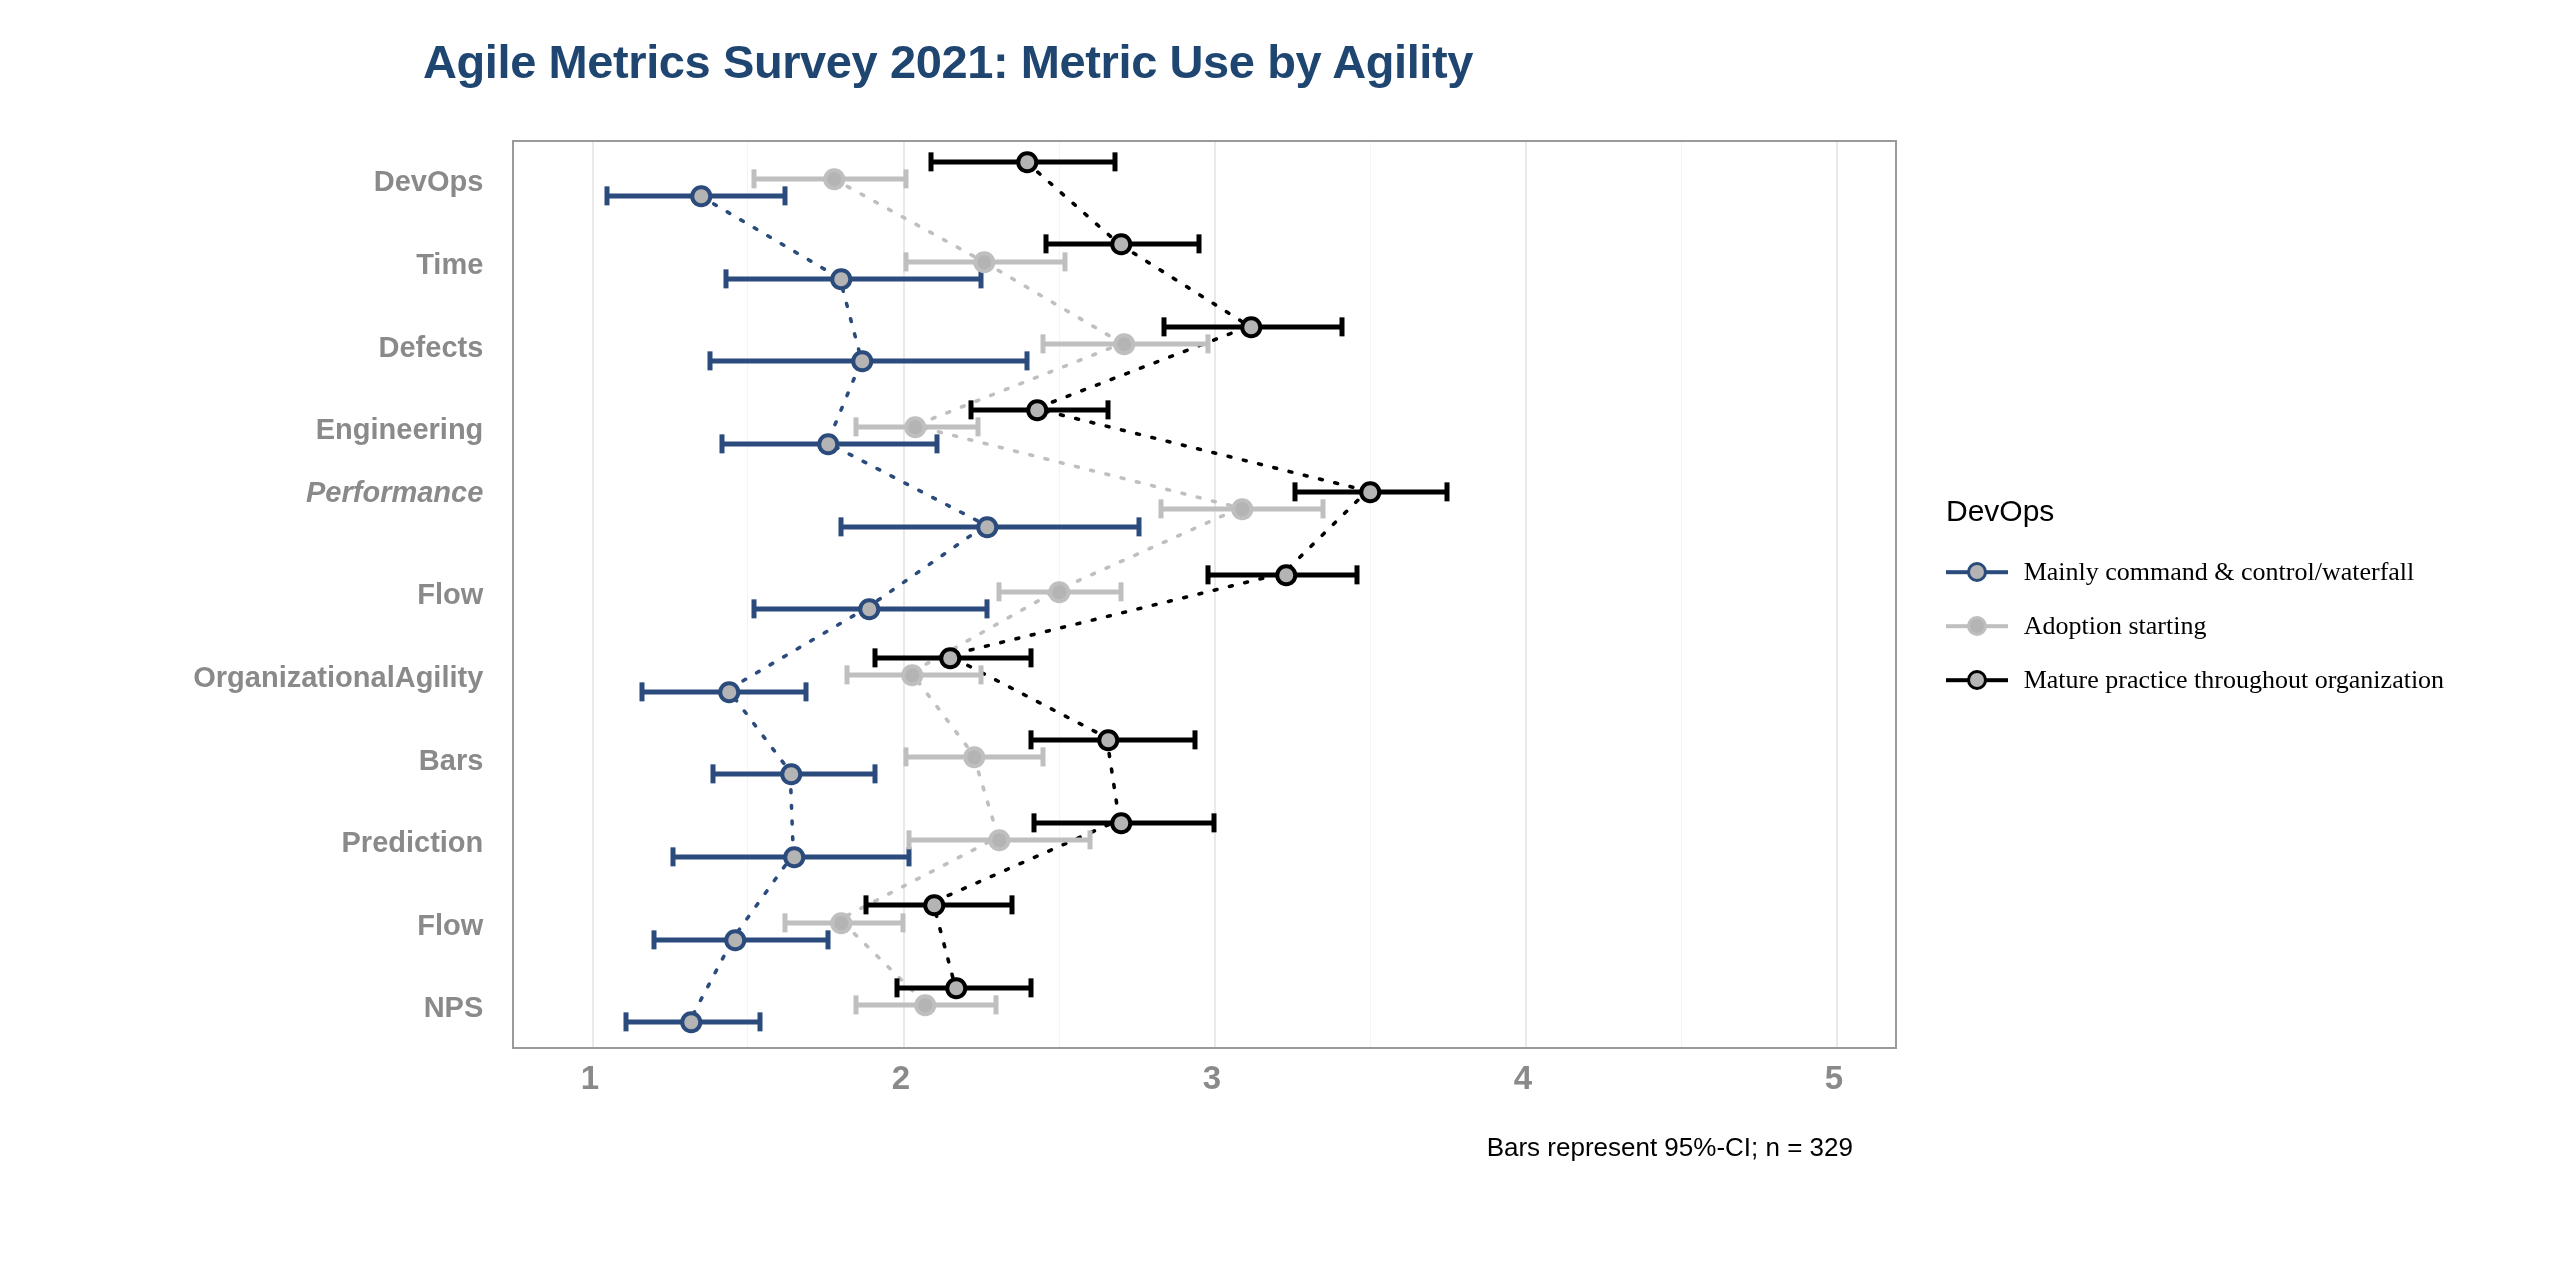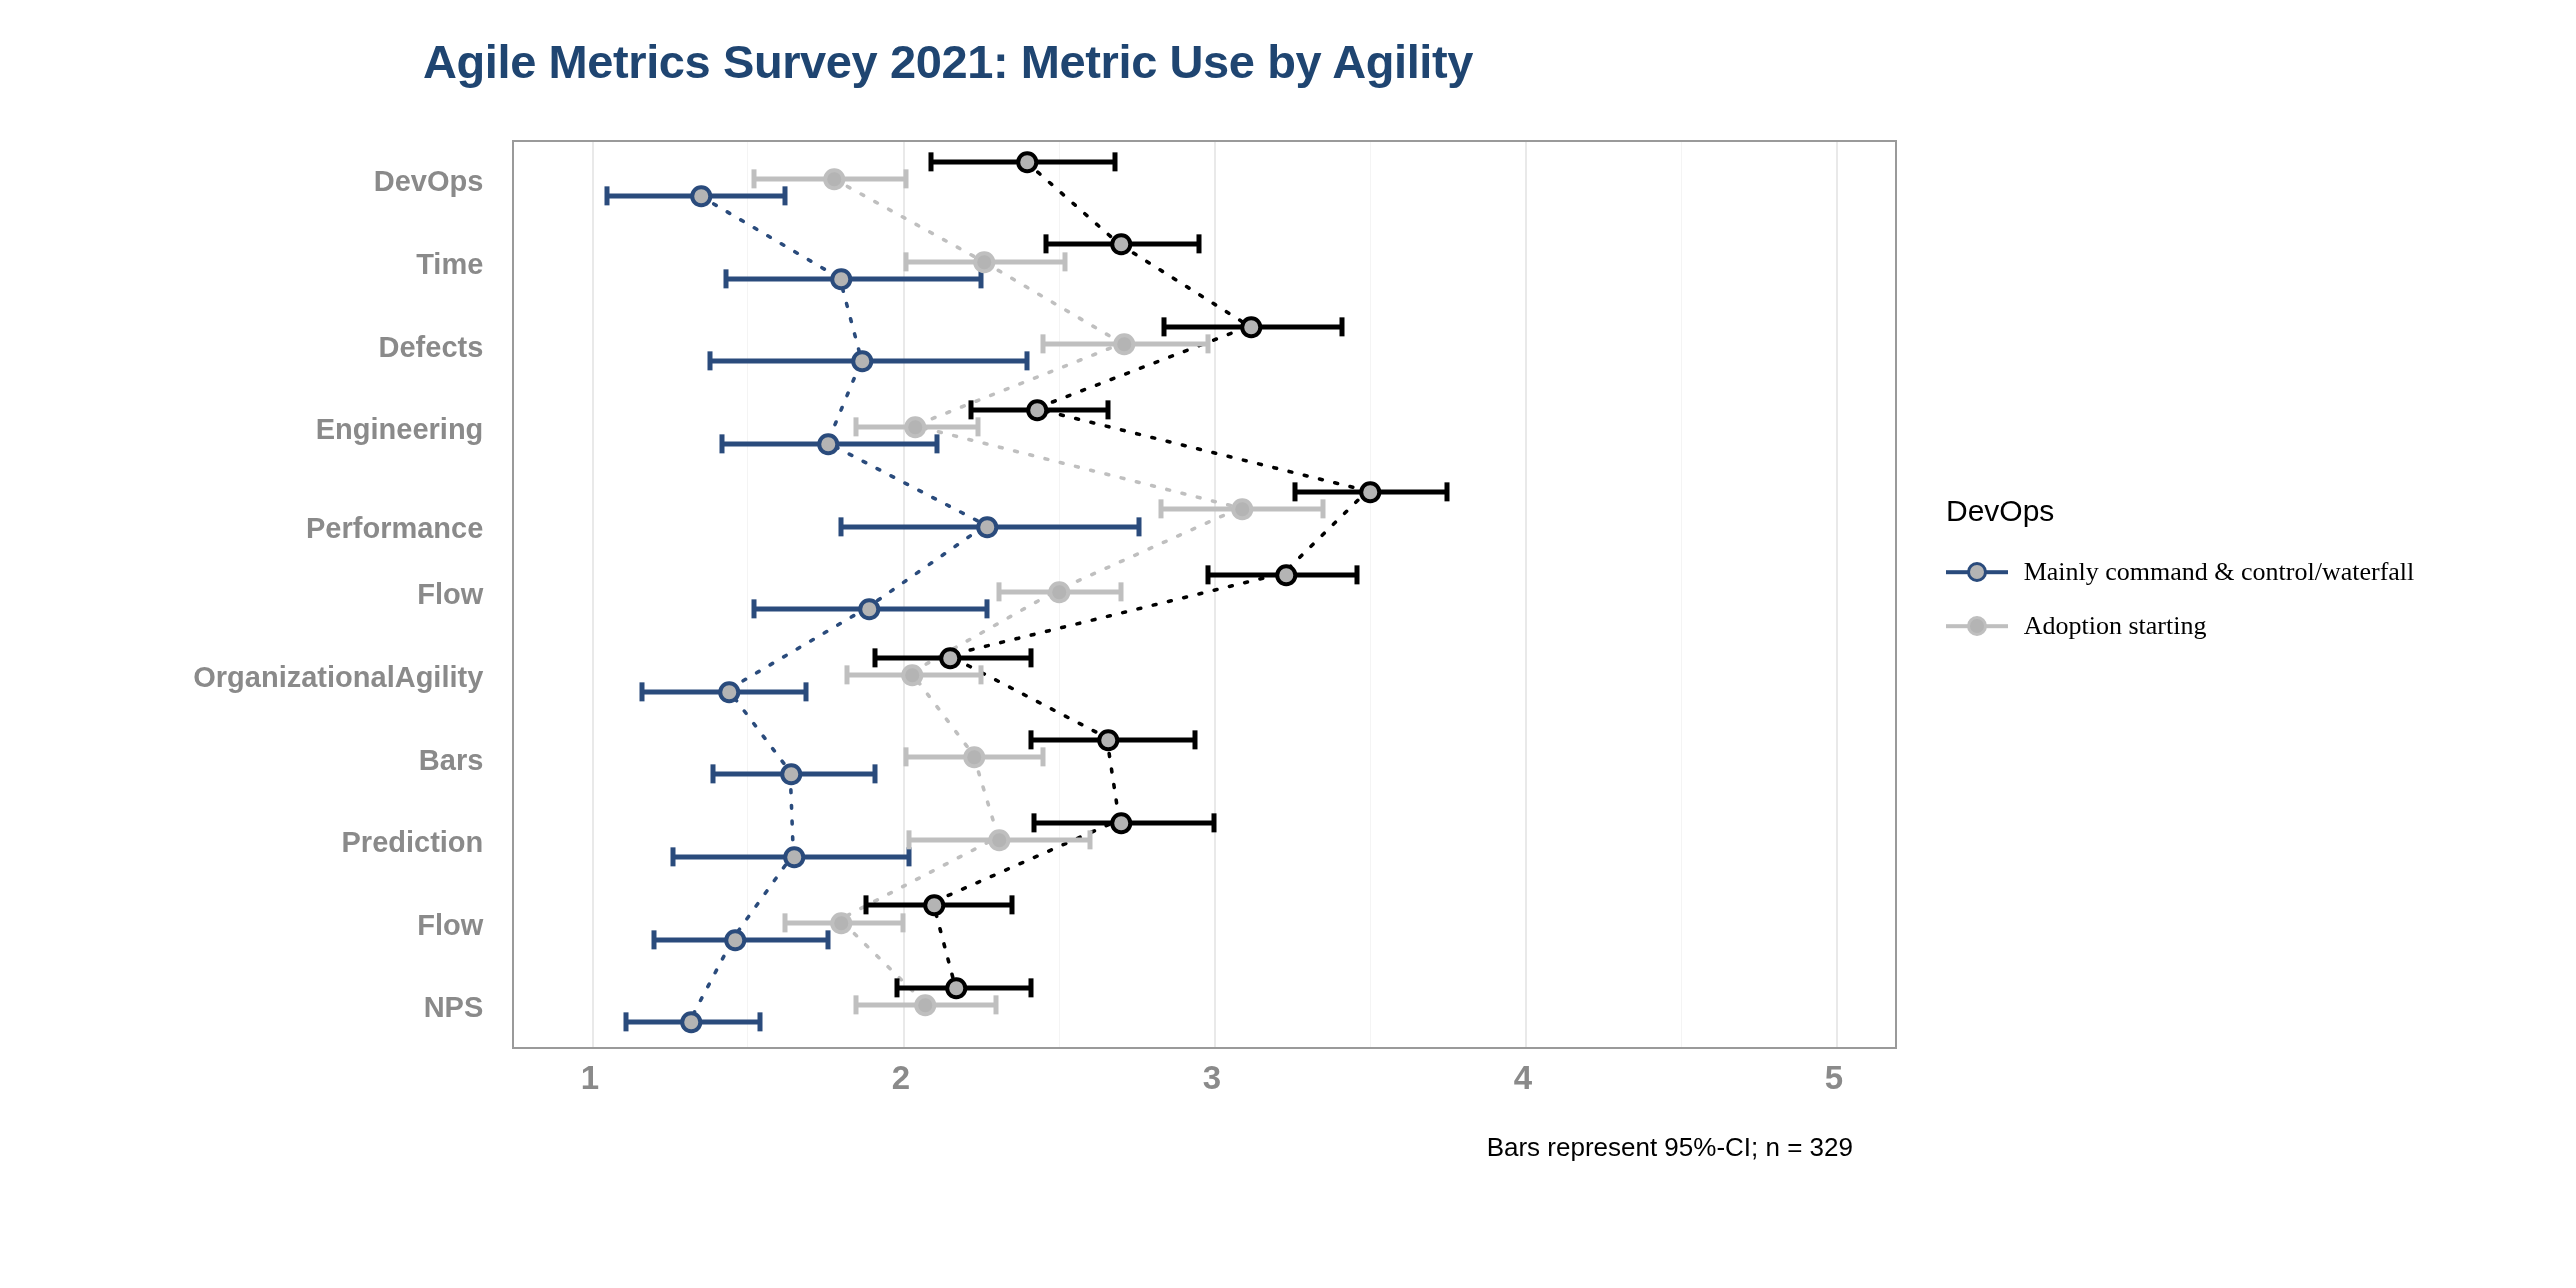--- a/index.html
+++ b/index.html
@@ -66,21 +66,21 @@
 
 <div id="root">
 
   <div id="chart-title">Agile Metrics Survey 2021: Metric Use by Agility</div>
 
   <div id="yaxis">
       <div class="ytick" style="top: 41px;">DevOps</div>
       <div class="ytick" style="top: 124px;">Time</div>
       <div class="ytick" style="top: 207px;">Defects</div>
       <div class="ytick" style="top: 289px;">Engineering</div>
-      <div class="ytick" style="top: 388px;">Performance</div>
+      <div class="ytick" style="top: 352px; font-style: italic;">Performance</div>
       <div class="ytick" style="top: 454px;">Flow</div>
       <div class="ytick" style="top: 537px;">OrganizationalAgility</div>
       <div class="ytick" style="top: 620px;">Bars</div>
       <div class="ytick" style="top: 702px;">Prediction</div>
       <div class="ytick" style="top: 785px;">Flow</div>
       <div class="ytick" style="top: 867px;">NPS</div>
     </div>
 
   <div id="panel">
     <div id="gridlayer">
@@ -259,17 +259,24 @@
           </span>
           <span class="legend-label">Mainly command &amp; control/waterfall</span>
         </div>
         <div class="legend-item">
           <span class="legend-key">
             <span class="kline" style="background: rgb(191, 191, 191);"></span>
             <span class="kdot" style="border: 3.6px solid rgb(191, 191, 191);"></span>
           </span>
           <span class="legend-label">Adoption starting</span>
         </div>
+        <div class="legend-item">
+          <span class="legend-key">
+            <span class="kline" style="background: rgb(0, 0, 0);"></span>
+            <span class="kdot" style="border: 3.6px solid rgb(0, 0, 0);"></span>
+          </span>
+          <span class="legend-label">Mature practice throughout organization</span>
+        </div>
       </div>
   </div>
 
 </div>
 
 
 </body></html>

